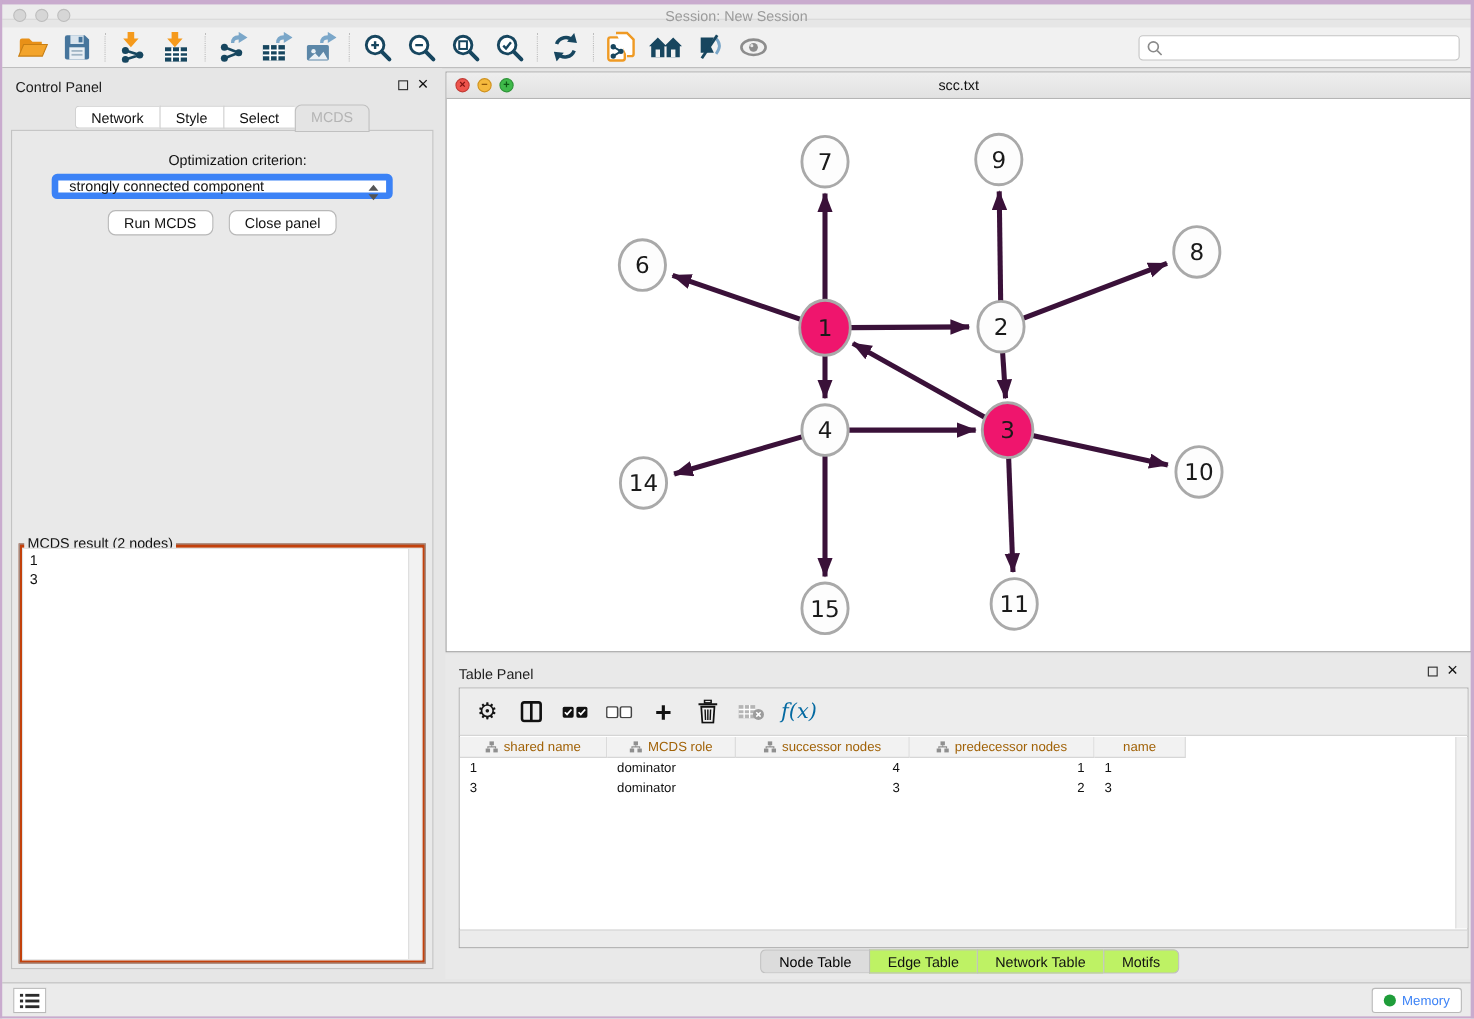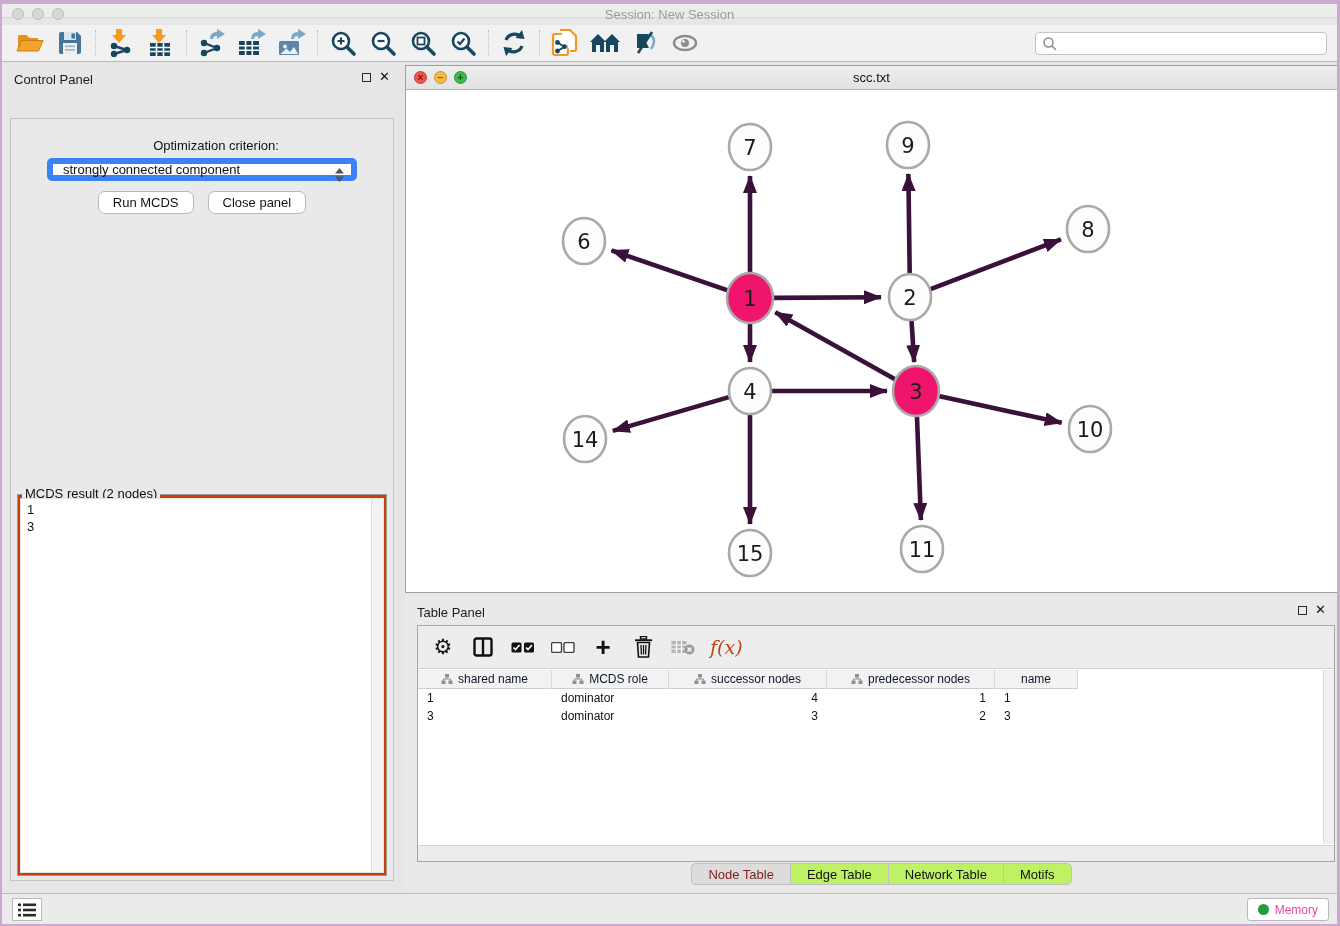--- a/index.html
+++ b/index.html
@@ -63,38 +63,38 @@
   .graph text { font-family:"DejaVu Sans",sans-serif; }
 
   
   .table-panel { position:absolute; left:405px; top:595px; width:933px; height:295px; background:#e9e9e9; }
   .tp-header { position:relative; height:28px; }
   .table-block { position:absolute; left:12px; right:3px; top:30px; height:237px; background:#fff; border:1px solid #a8a8a8; }
   .tt-toolbar { position:absolute; top:0; left:0; right:0; height:43px; background:#ededed; border-bottom:1px solid #d2d2d2; display:flex; align-items:center; padding-left:12px; gap:14px; }
   .tt-btn { min-width:26px; height:28px; display:flex; align-items:center; justify-content:center; }
   .gear-glyph { font-size:21px; color:#161616; font-family:"DejaVu Sans",sans-serif; }
   .plus-glyph { font-size:26px; font-weight:bold; color:#111; line-height:20px; }
-  .fx-glyph { font-family:"DejaVu Serif",serif; font-style:italic; font-size:19px; color:#c2410c; }
+  .fx-glyph { font-family:"DejaVu Serif",serif; font-style:italic; font-size:19px; color:#0369a1; }
   .thead { position:absolute; top:44px; left:0; right:11px; height:19px; display:flex; }
-  .th { background:#f2f2f2; border-right:1px solid #d9d9d9; border-bottom:1px solid #cfcfcf; font-size:12px; color:#0f172a; display:flex; align-items:center; justify-content:center; gap:5px; }
+  .th { background:#f2f2f2; border-right:1px solid #d9d9d9; border-bottom:1px solid #cfcfcf; font-size:12px; color:#a16207; display:flex; align-items:center; justify-content:center; gap:5px; }
   .tbody { position:absolute; top:63px; left:0; right:11px; bottom:17px; background:#fff; }
   .tr { display:flex; height:18px; }
   .td { font-size:12px; color:#111; padding:2px 9px 0 9px; white-space:nowrap; overflow:hidden; }
   .v-scroll { position:absolute; top:44px; right:0; bottom:17px; width:11px; background:#f0f0f0; border-left:1px solid #dcdcdc; }
   .h-scroll { position:absolute; bottom:0; left:0; right:0; height:16px; background:#ececec; border-top:1px solid #d5d5d5; }
   .tp-tabs { position:absolute; bottom:5px; left:0; right:0; display:flex; justify-content:center; }
   .tp-tab { background:#bef264; border:1px solid #c0c0c0; border-right:none; font-size:13px; color:#111; padding:3px 16px; height:22px; }
   .tp-tab:first-child { border-radius:5px 0 0 5px; }
   .tp-tab:last-child { border-right:1px solid #c0c0c0; border-radius:0 5px 5px 0; }
-  .tp-tab.active { background:#dcdcdc; color:#7f1d1d;margin-left:20px; }
+  .tp-tab.active { background:#dcdcdc; color:#000000;margin-left:20px; }
 
   
   .statusbar { position:absolute; left:2px; right:3px; top:893px; height:31px; background:#ebebeb; border-top:1px solid #bdbdbd; }
   .list-btn { position:absolute; left:10px; top:4px; width:30px; height:23px; background:#fff; border:1px solid #b9b9b9; display:flex; align-items:center; justify-content:center; }
-  .memory-btn { position:absolute; right:8px; top:4px; height:23px; background:#fff; border:1px solid #b9b9b9; border-radius:3px; display:flex; align-items:center; gap:6px; padding:0 10px; font-size:12px; color:#ec4899; }
+  .memory-btn { position:absolute; right:8px; top:4px; height:23px; background:#fff; border:1px solid #b9b9b9; border-radius:3px; display:flex; align-items:center; gap:6px; padding:0 10px; font-size:12px; color:#3b82f6; }
   .mem-dot { width:11px; height:11px; border-radius:50%; background:#1f9d3a; }
 </style>
 </head>
 <body>
 
 <div class="frame-edge frame-top"></div>
 <div class="frame-edge frame-left"></div>
 <div class="frame-edge frame-right"></div>
 <div class="frame-edge frame-bottom"></div>
 
@@ -247,20 +247,26 @@
 </div>
 
 <div class="control-panel">
   <div class="cp-header">
     <div class="cp-title">Control Panel</div>
     <div class="panel-btns">
       <div class="float-box"></div>
       <div class="close-x">✕</div>
     </div>
   </div>
+  <div class="cp-tabs">
+      <div class="cp-tab">Network</div>
+      <div class="cp-tab">Style</div>
+      <div class="cp-tab">Select</div>
+      <div class="cp-tab active">MCDS</div>
+    </div>
   <div class="cp-content">
     <div class="opt-label">Optimization criterion:</div>
     <div class="dropdown">
       <span>strongly connected component</span>
       <svg class="stepper" width="11" height="16" viewBox="0 0 11 16">
         <polygon points="5.5,1 10,6.5 1,6.5" fill="#555"></polygon>
         <polygon points="5.5,15 1,9.5 10,9.5" fill="#555"></polygon>
       </svg>
     </div>
     <div class="cp-buttons">

